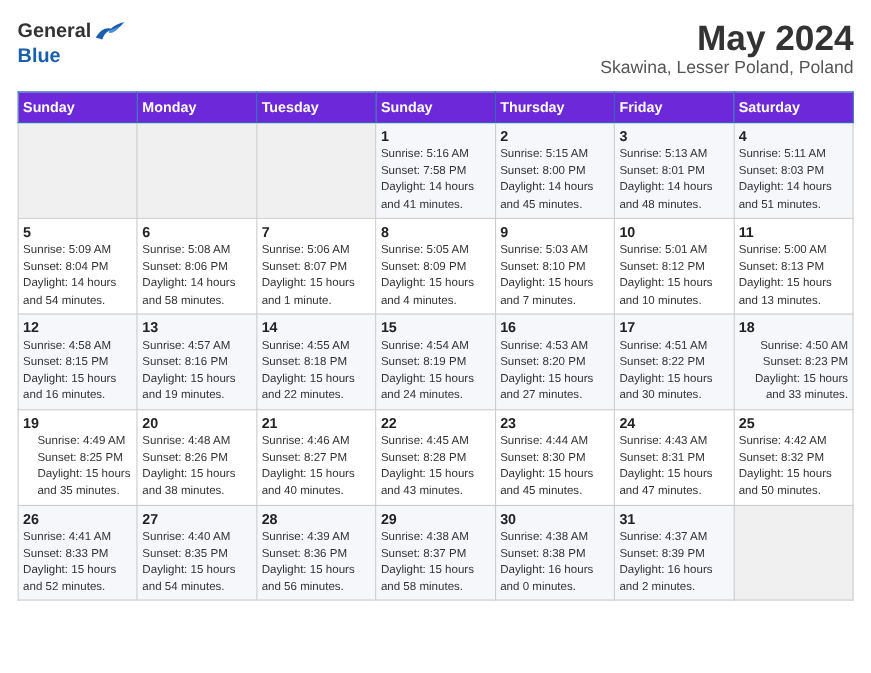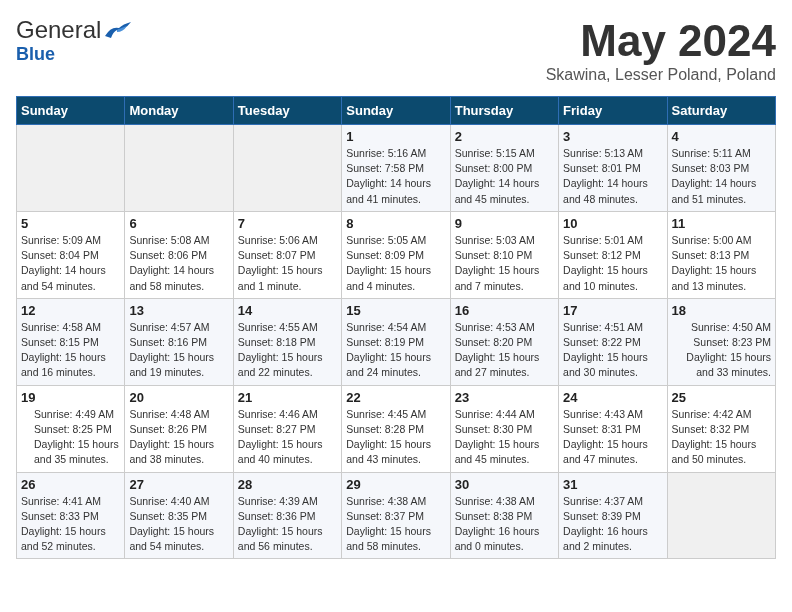--- a/index.html
+++ b/index.html
@@ -15,53 +15,53 @@
       justify-content: space-between;
       align-items: flex-start;
       margin-bottom: 12px;
     }
     .logo {
       display: flex;
       align-items: center;
       gap: 0;
     }
     .logo-text-general {
-      font-size: 24px;
-      font-weight: normal;
+      font-size: 18px;
+      font-weight: bold;
       color: #333;
     }
     .logo-text-blue {
       font-size: 18px;
       font-weight: bold;
       color: #1a5fad;
     }
     .logo-bird {
       width: 30px;
       height: 24px;
       margin-left: 2px;
     }
     .title-area {
       text-align: right;
     }
     .month-title {
-      font-size: 44px;
+      font-size: 32px;
       font-weight: bold;
       color: #333;
     }
     .location-title {
       font-size: 16px;
       color: #555;
     }
     .calendar {
       width: 100%;
       border-collapse: collapse;
       font-size: 11px;
     }
     .calendar th {
-      background-color: #0c4a6e;
+      background-color: #6d28d9;
       color: #fff;
       padding: 6px 4px;
       text-align: left;
       font-size: 13px;
       font-weight: bold;
       border: 1px solid #2e6db4;
     }
     .calendar td {
       vertical-align: top;
       padding: 4px;

